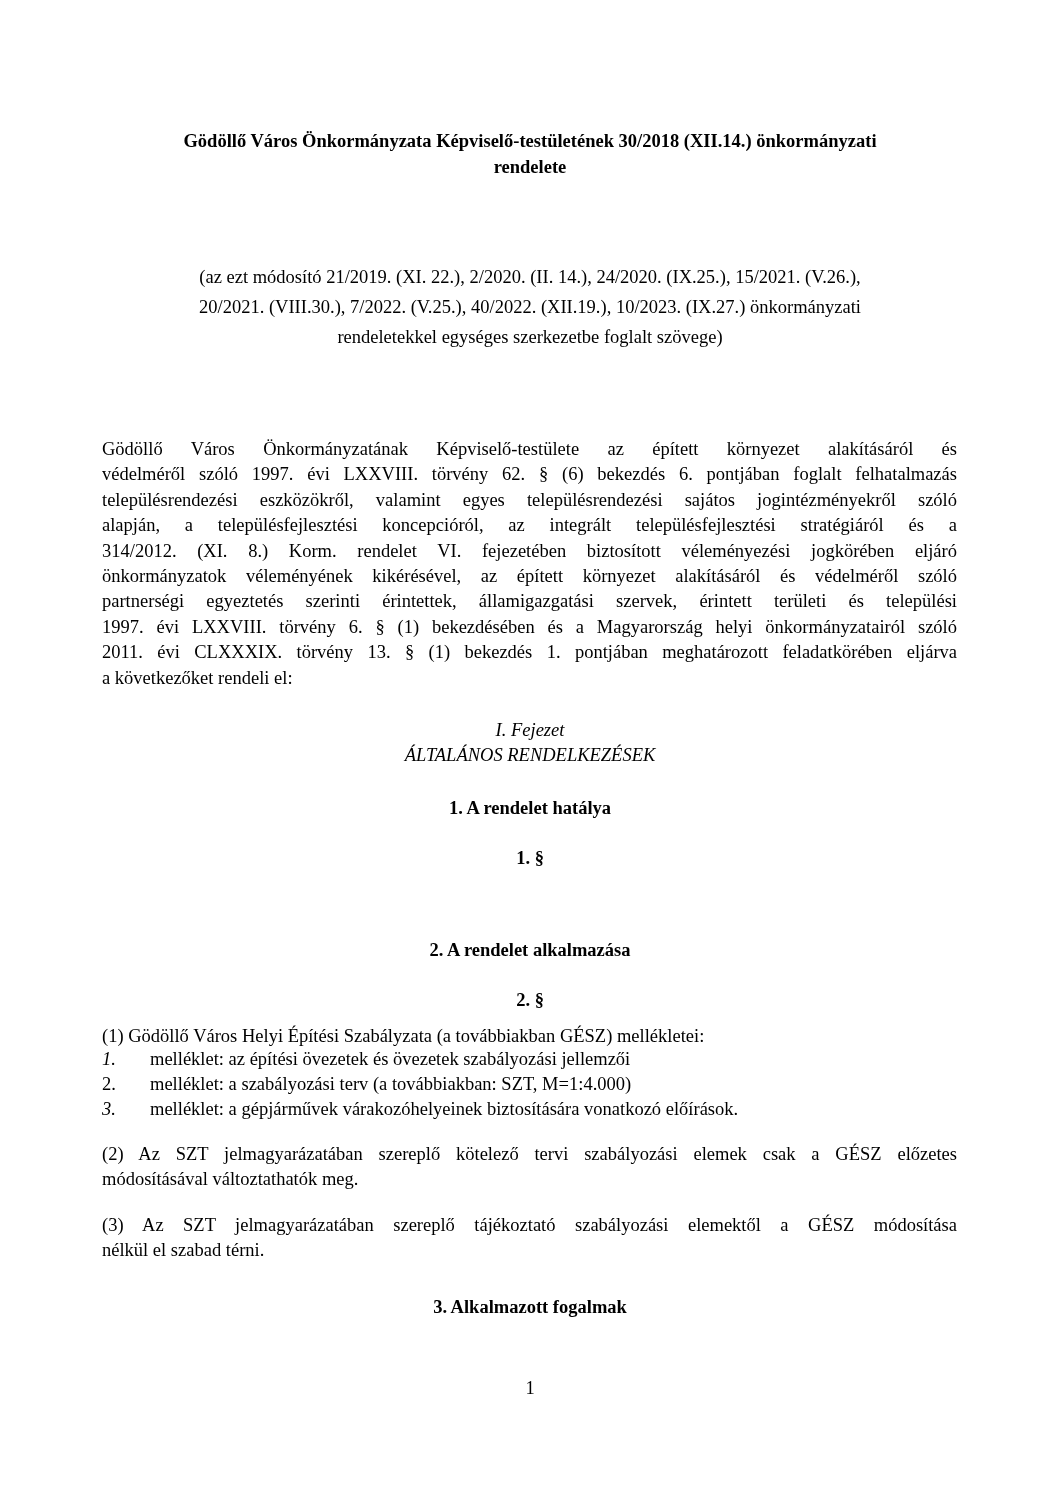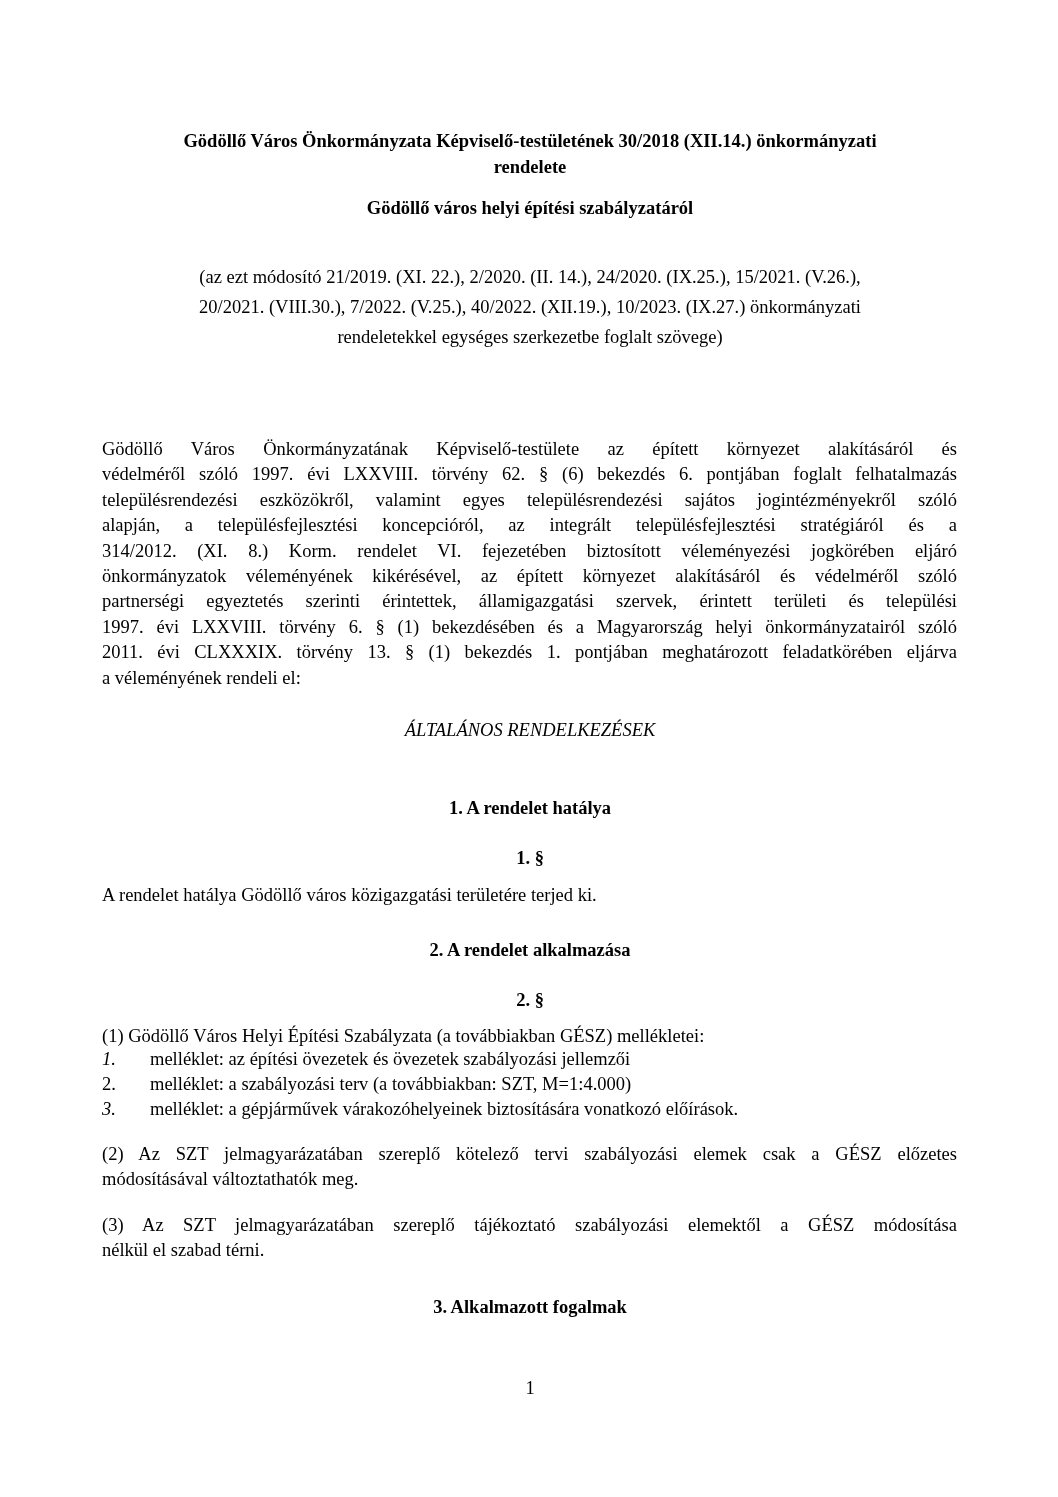--- a/index.html
+++ b/index.html
@@ -120,50 +120,47 @@
 </head>
 <body>
 
 <div class="page">
 
   <div class="title-block center bold">
     <div>Gödöllő Város Önkormányzata Képviselő-testületének 30/2018 (XII.14.) önkormányzati</div>
     <div>rendelete</div>
   </div>
 
-  <div class="subtitle center bold">Gödöllő város helyi építési szabályzatáról</div>
 
   <div class="amend center">
     <div>(az ezt módosító 21/2019. (XI. 22.), 2/2020. (II. 14.), 24/2020. (IX.25.), 15/2021. (V.26.),</div>
     <div>20/2021. (VIII.30.), 7/2022. (V.25.), 40/2022. (XII.19.), 10/2023. (IX.27.) önkormányzati</div>
     <div>rendeletekkel egységes szerkezetbe foglalt szövege)</div>
   </div>
 
   <div class="preamble">
     <span class="ln">Gödöllő Város Önkormányzatának Képviselő-testülete az épített környezet alakításáról és</span>
     <span class="ln">védelméről szóló 1997. évi LXXVIII. törvény 62. § (6) bekezdés 6. pontjában foglalt felhatalmazás</span>
     <span class="ln">településrendezési eszközökről, valamint egyes településrendezési sajátos jogintézményekről szóló</span>
     <span class="ln">alapján, a településfejlesztési koncepcióról, az integrált településfejlesztési stratégiáról és a</span>
     <span class="ln">314/2012. (XI. 8.) Korm. rendelet VI. fejezetében biztosított véleményezési jogkörében eljáró</span>
     <span class="ln">önkormányzatok véleményének kikérésével, az épített környezet alakításáról és védelméről szóló</span>
     <span class="ln">partnerségi egyeztetés szerinti érintettek, államigazgatási szervek, érintett területi és települési</span>
     <span class="ln">1997. évi LXXVIII. törvény 6. § (1) bekezdésében és a Magyarország helyi önkormányzatairól szóló</span>
     <span class="ln">2011. évi CLXXXIX. törvény 13. § (1) bekezdés 1. pontjában meghatározott feladatkörében eljárva</span>
-    <span class="ln last">a véleményének rendeli el:</span>
+    <span class="ln last">a következőket rendeli el:</span>
   </div>
 
   <div class="chapter center">
+    <div>I. Fejezet</div>
     <div>ÁLTALÁNOS RENDELKEZÉSEK</div>
   </div>
 
   <div class="heading center bold" style="top:790px;">1. A rendelet hatálya</div>
   <div class="heading center bold" style="top:840px;">1. §</div>
-  <div class="para" style="top:883px;">
-    <span class="ln">A rendelet hatálya Gödöllő város közigazgatási területére terjed ki.</span>
-  </div>
 
   <div class="heading center bold" style="top:932px;">2. A rendelet alkalmazása</div>
   <div class="heading center bold" style="top:982px;">2. §</div>
 
   <div class="para" style="top:1024px;">
     <span class="ln">(1) Gödöllő Város Helyi Építési Szabályzata (a továbbiakban GÉSZ) mellékletei:</span>
   </div>
 
   <div class="list-item" style="top:1049px;">
     <span class="num it">1.</span>

